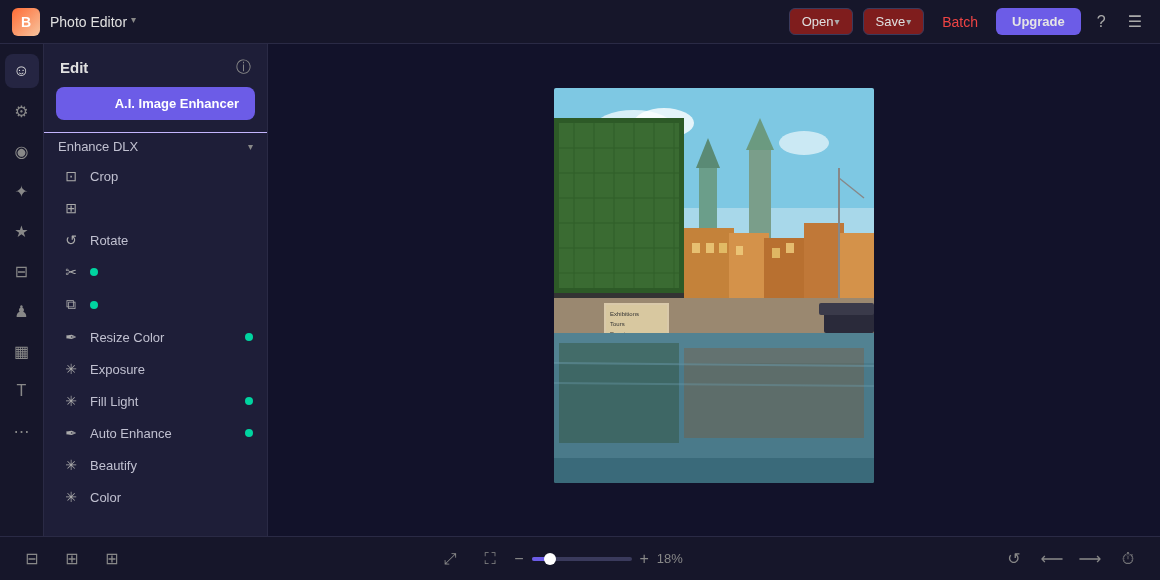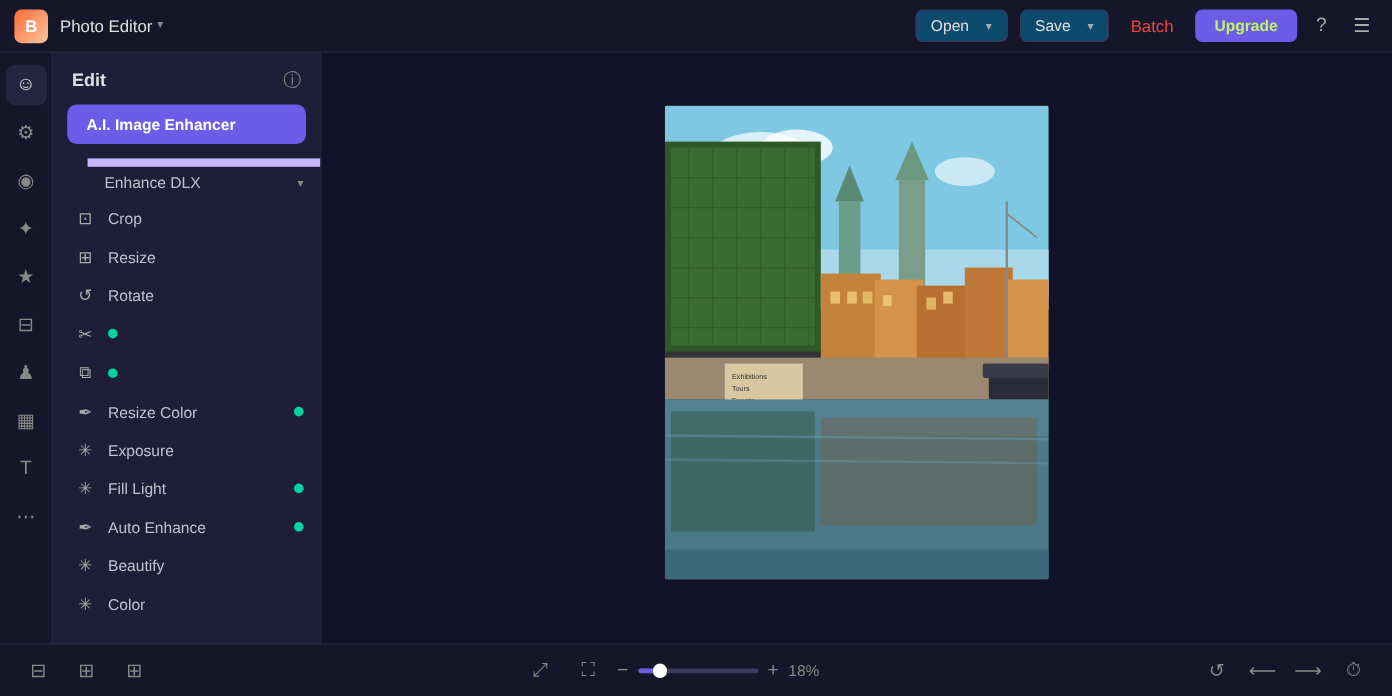--- a/index.html
+++ b/index.html
@@ -37,33 +37,33 @@
     .topbar-app-title {
       display: flex; gap: 4px;
       font-size: 14px; font-weight: 500; color: #e0e0e0;
       cursor: pointer;
     }
     .topbar-app-title .chevron {
       font-size: 10px; color: #888;
     }
     .topbar-spacer { flex: 1; }
     .topbar-btn {
-      display: flex; align-items: center; gap: 14px;
-      background: #0c4a6e; border: 1px solid #3a3a5c;
+      display: flex; align-items: center; gap: 1px;
+      background: #7f1d1d; border: 1px solid #3a3a5c;
       border-radius: 6px; padding: 5px 12px;
       color: #e0e0e0; font-size: 13px; cursor: pointer;
     }
     .topbar-btn .chevron { font-size: 10px; color: #aaa; }
     .topbar-batch {
       background: transparent; border: none;
       color: #ef4444; font-size: 14px; cursor: pointer; padding: 5px 8px;
     }
     .topbar-upgrade {
       background: #6c5ce7; border: none; border-radius: 6px;
-      padding: 6px 16px; color: #bef264; font-size: 13px;
+      padding: 6px 16px; color: #e5e5e5; font-size: 13px;
       font-weight: 600; cursor: pointer;
     }
     .topbar-icon-btn {
       background: transparent; border: none; color: #aaa;
       font-size: 16px; cursor: pointer; padding: 4px 6px;
     }
 
     
     .main-layout {
       display: flex;
@@ -112,29 +112,28 @@
     .sidebar-info-btn {
       background: transparent; border: none; color: #888; cursor: pointer; font-size: 15px;
     }
     .ai-enhancer-btn {
       margin: 0 12px 12px;
       background: #6c5ce7;
       border: none; border-radius: 8px;
       padding: 9px 16px; color: white;
       font-size: 13px; font-weight: 600;
       cursor: pointer; width: calc(100% - 24px);
-      display: flex; align-items: center; justify-content: flex-start;
+      display: flex; align-items: center; justify-content: flex-end;
       gap: 6px;
     }
     .sidebar-section-header {
       display: flex; align-items: center; justify-content: space-between;
       padding: 6px 14px; cursor: pointer;
       font-size: 13px; color: #c0c0d0; font-weight: 500;
-      border-top: 7px solid #c4b5fd;
-      margin-left: 29px;
+      border-top: 1px solid #c4b5fd;
     }
     .sidebar-section-header .caret { font-size: 10px; color: #888; }
     .sidebar-items {
       overflow-y: auto;
       flex: 1;
     }
     .sidebar-items::-webkit-scrollbar { width: 4px; }
     .sidebar-items::-webkit-scrollbar-thumb { background: #3a3a5c; border-radius: 2px; }
     .sidebar-item {
       display: flex; align-items: center;
@@ -307,21 +306,20 @@
 
     <div class="sidebar-items">
 
     <div class="sidebar-item">
       <span class="item-icon">⊡</span>
       <span class="item-label">Crop</span>
 
     </div>
         <div class="sidebar-item">
       <span class="item-icon">⊞</span>
-      <span class="item-label">Resize</span>
 
     </div>
         <div class="sidebar-item">
       <span class="item-icon">↺</span>
       <span class="item-label">Rotate</span>
 
     </div>
         <div class="sidebar-item">
       <span class="item-icon">✂</span>
       <span class="dot"></span>

